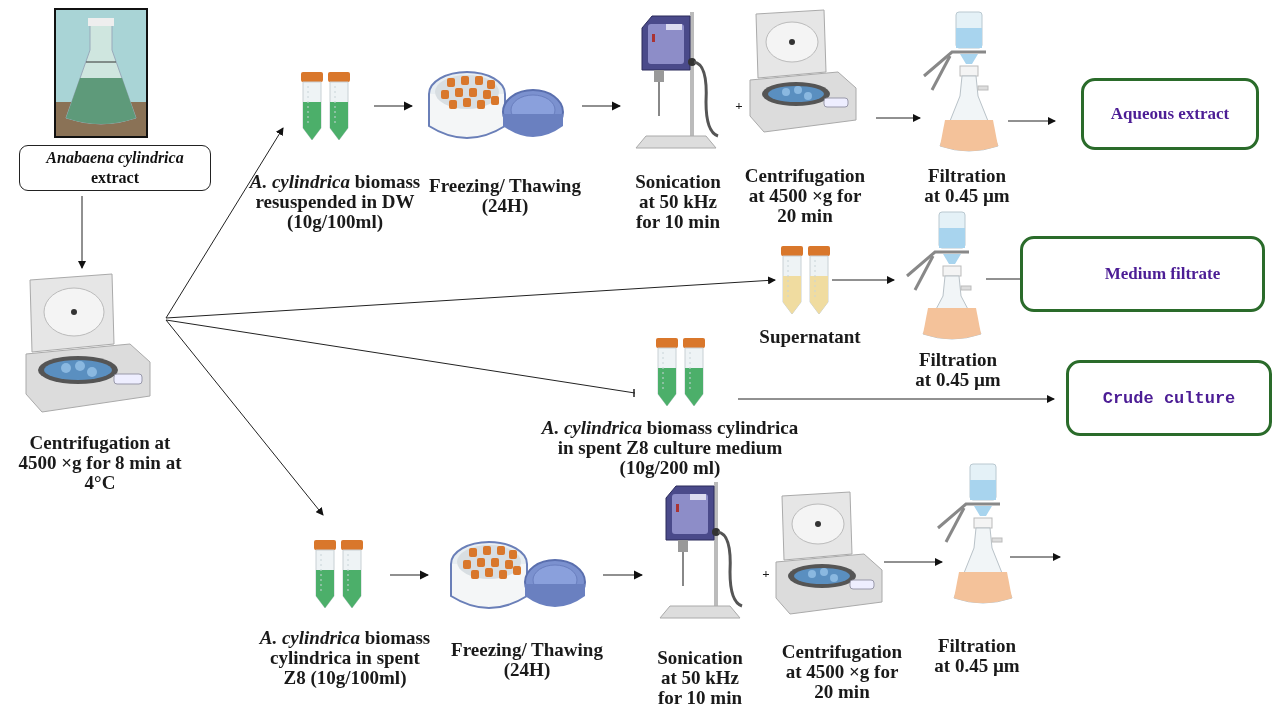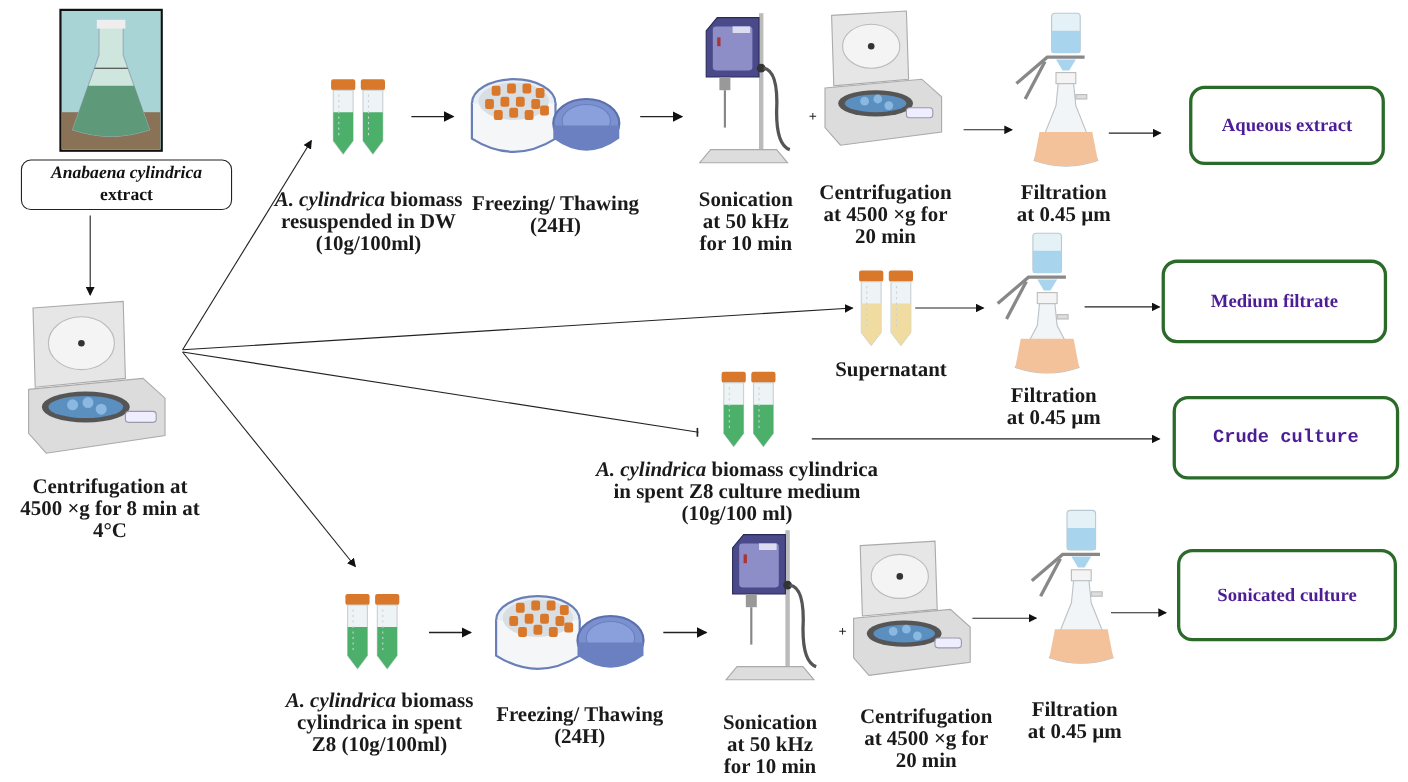--- a/index.html
+++ b/index.html
@@ -199,36 +199,36 @@
     <path d="M38,42 L56,42 L50,52 L44,52 Z" fill="#a8d4ee"></path>
     <rect x="38" y="54" width="18" height="10" fill="#f4f4f4" stroke="#bbb"></rect>
     <path d="M40,64 L54,64 L56,84 L76,122 Q47,132 18,122 L38,84 Z" fill="#f1f5f7" stroke="#b9c2c8"></path>
     <path d="M23,96 L71,96 L76,122 Q47,132 18,122 Z" fill="#f4c29a"></path>
     <rect x="56" y="74" width="10" height="4" fill="#ddd" stroke="#bbb"></rect>
     </svg>
   <div class="lbl" style="left:903px;top:350px;width:110px;">
     <div>Filtration</div>
     <div>at 0.45 µm</div>
   </div>
-  <div class="outbox" style="left:1056px;top:236px;width:199px;height:70px;">Medium filtrate</div>
+  <div class="outbox" style="left:1020px;top:236px;width:199px;height:70px;padding-left:40px;">Medium filtrate</div>
 
   <svg class="ico tubes-green" style="left:655px;top:338px" width="52" height="70">
       <rect x="1" y="0" width="22" height="10" rx="2" fill="#d9772b"></rect>
         <path d="M3,10 L21,10 L21,56 L12,68 L3,56 Z" fill="#eef3f5" stroke="#c8d0d4"></path>
         <path d="M3,30 L21,30 L21,56 L12,68 L3,56 Z" fill="#4caf6a"></path>
         <line x1="8" y1="14" x2="8" y2="54" stroke="#c8d4d8" stroke-dasharray="2,3"></line>
       <rect x="28" y="0" width="22" height="10" rx="2" fill="#d9772b"></rect>
         <path d="M30,10 L48,10 L48,56 L39,68 L30,56 Z" fill="#eef3f5" stroke="#c8d0d4"></path>
         <path d="M30,30 L48,30 L48,56 L39,68 L30,56 Z" fill="#4caf6a"></path>
         <line x1="35" y1="14" x2="35" y2="54" stroke="#c8d4d8" stroke-dasharray="2,3"></line>
     </svg>
   <div class="lbl" style="left:520px;top:418px;width:300px;">
     <div><i>A. cylindrica</i><span> biomass cylindrica</span></div>
     <div>in spent Z8 culture medium</div>
-    <div>(10g/100 ml)</div>
+    <div>(10g/200 ml)</div>
   </div>
   <div class="outbox" style="left:1066px;top:360px;width:200px;height:70px;font-family:Liberation Mono, monospace;">Crude culture</div>
 
   <svg class="ico tubes-green" style="left:313px;top:540px" width="52" height="70">
       <rect x="1" y="0" width="22" height="10" rx="2" fill="#d9772b"></rect>
         <path d="M3,10 L21,10 L21,56 L12,68 L3,56 Z" fill="#eef3f5" stroke="#c8d0d4"></path>
         <path d="M3,30 L21,30 L21,56 L12,68 L3,56 Z" fill="#4caf6a"></path>
         <line x1="8" y1="14" x2="8" y2="54" stroke="#c8d4d8" stroke-dasharray="2,3"></line>
       <rect x="28" y="0" width="22" height="10" rx="2" fill="#d9772b"></rect>
         <path d="M30,10 L48,10 L48,56 L39,68 L30,56 Z" fill="#eef3f5" stroke="#c8d0d4"></path>
@@ -311,15 +311,14 @@
     <path d="M38,42 L56,42 L50,52 L44,52 Z" fill="#a8d4ee"></path>
     <rect x="38" y="54" width="18" height="10" fill="#f4f4f4" stroke="#bbb"></rect>
     <path d="M40,64 L54,64 L56,84 L76,134 Q47,144 18,134 L38,84 Z" fill="#f1f5f7" stroke="#b9c2c8"></path>
     <path d="M23,108 L71,108 L76,134 Q47,144 18,134 Z" fill="#f4c29a"></path>
     <rect x="56" y="74" width="10" height="4" fill="#ddd" stroke="#bbb"></rect>
     </svg>
   <div class="lbl" style="left:922px;top:636px;width:110px;">
     <div>Filtration</div>
     <div>at 0.45 µm</div>
   </div>
-  <div class="outbox" style="left:1070px;top:499px;width:194px;height:78px;">Sonicated culture</div>
 
 </div>
 
 </body></html>

